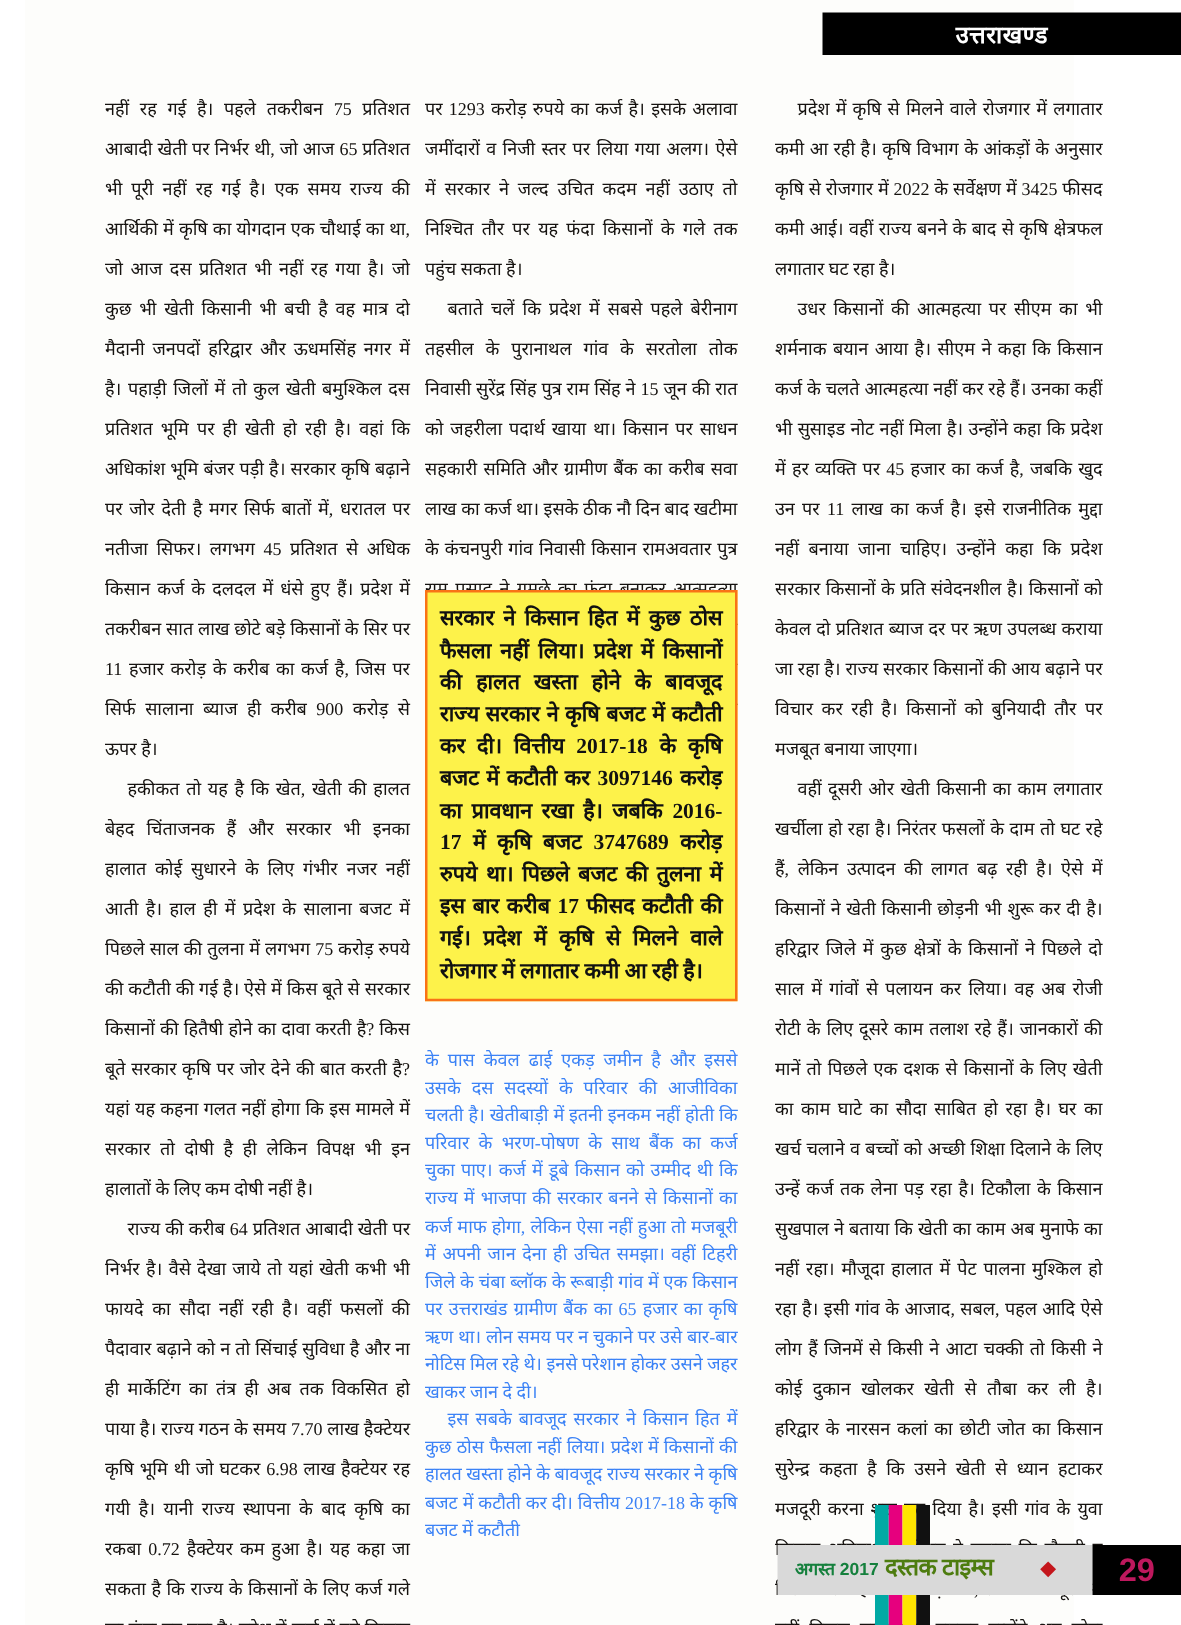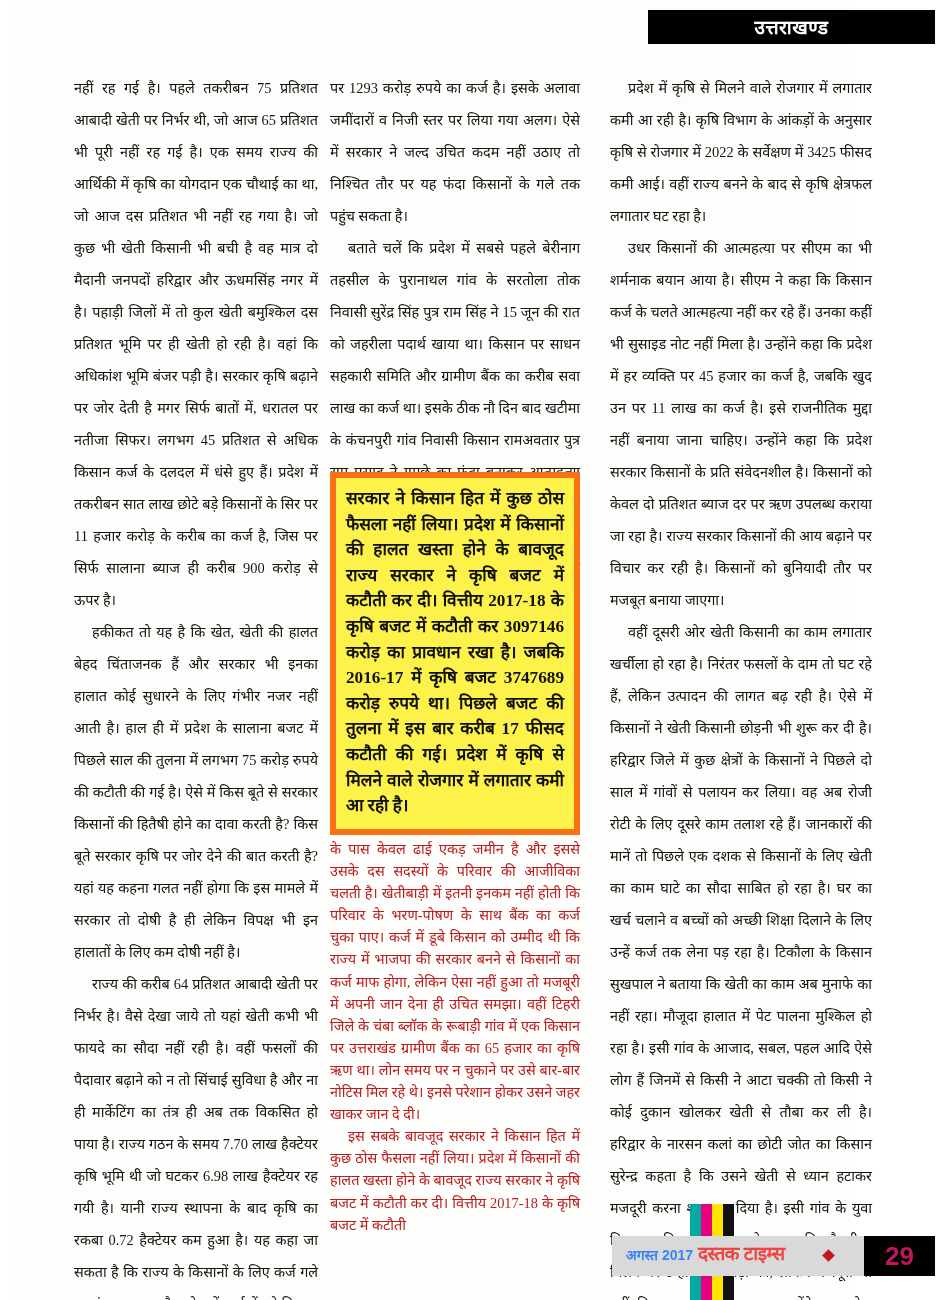--- a/index.html
+++ b/index.html
@@ -6,21 +6,21 @@
   body{
     width:945px;height:1300px;
     background:#ffffff;
     font-family:"Liberation Serif", serif;
     position:relative;
     overflow:hidden;
   }
   
   .page{
     position:absolute;
-    left:0;top:0;width:849px;height:1300px;
+    left:10px;top:0;width:849px;height:1300px;
     background:#fdfdfb;
   }
   
   .edge-left{
     position:absolute;left:0;top:0;width:10px;height:1300px;
     background:#ffffff;
   }
   
   .reg-bar{
     position:absolute;bottom:0;width:11px;height:96px;
@@ -63,55 +63,55 @@
   
   #col3{left:610px;width:262px;}
   #col2{left:330px;width:250px;}
   #col1{left:74px;width:244px;}
 
   
   .pullquote{
     position:absolute;
     left:330px;top:472px;width:250px;
     background:#fdf24a;
-    border:6px solid #f97316;
+    border:2px solid #f97316;
     padding:8px 10px 10px 10px;
     box-sizing:border-box;
     font-size:17.2px;
     line-height:25.6px;
     font-weight:bold;
     color:#111;
     text-align:justify;
   }
 
   .after-quote{
     position:absolute;left:330px;width:250px;
-    font-size:14.4px;line-height:22.1px;text-align:justify;color:#b91c1c;
+    font-size:14.4px;line-height:22.1px;text-align:justify;color:#3b82f6;
   }
   #col2b{top:838px;}
 
   
   .footer{
     position:absolute;left:612px;bottom:24px;width:323px;height:40px;
   }
   .footer-grey{
     position:absolute;left:0;top:0;width:252px;height:40px;background:#d9d9d9;
   }
   .footer-black{
     position:absolute;left:252px;top:0;width:71px;height:40px;background:#000000;
   }
   .footer-date{
     position:absolute;left:14px;top:9px;
     font-family:"Liberation Sans", sans-serif;
-    font-size:14px;font-weight:bold;color:#3b82f6;
+    font-size:14px;font-weight:bold;color:#15803d;
   }
   .footer-brand{
     position:absolute;left:86px;top:4px;
     font-family:"Liberation Sans", sans-serif;
-    font-size:19px;font-weight:bold;color:#ef4444;
+    font-size:19px;font-weight:bold;color:#4d7c0f;
     letter-spacing:-.5px;
   }
   .footer-diamond{
     position:absolute;left:212px;top:15px;width:9px;height:9px;
     background:#c4161c;transform:rotate(45deg);
   }
   .footer-page{
     position:absolute;left:252px;top:0;width:71px;height:40px;
     color:#be185d;font-family:"Liberation Sans", sans-serif;
     font-size:26px;font-weight:bold;

